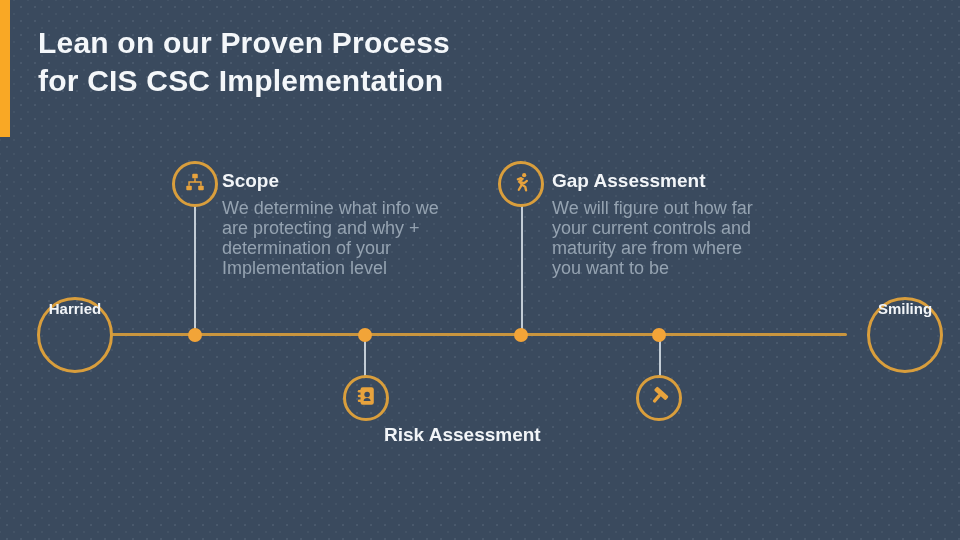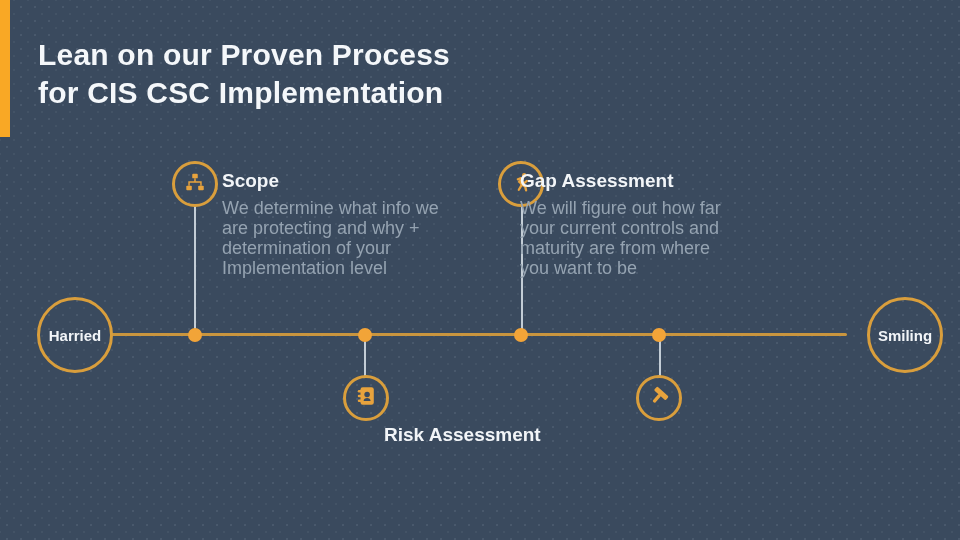--- a/index.html
+++ b/index.html
@@ -24,36 +24,35 @@
   }
   .slide-title {
     position: absolute;
     left: 38px; top: 24px;
     font-size: 30px;
     line-height: 38px;
     font-weight: bold;
     color: #F4F7FA;
     white-space: pre-line;
     letter-spacing: 0.2px;
-    margin-top: 12px;
   }
   .timeline-line {
     position: absolute;
     left: 111px; top: 333px;
     width: 736px; height: 3px;
     background: #C9953E;
     border-radius: 2px;
   }
   .end-circle {
     position: absolute;
     width: 76px; height: 76px;
     box-sizing: border-box;
     border: 3px solid #D99E3C;
     border-radius: 50%;
-    display: flex; align-items: center; justify-content: center;
+    display: flex; justify-content: center;
     color: #F2F5F8;
     font-weight: bold;
     font-size: 15px;
   }
   .end-circle.left  { left: 37px;  top: 297px; }
   .end-circle.right { left: 867px; top: 297px; }
   .connector {
     position: absolute;
     width: 2px;
     background: #C3CDD6;
@@ -79,21 +78,21 @@
     border: 3px solid #D99E3C;
     border-radius: 50%;
     display: flex; align-items: center; justify-content: center;
   }
   .icon-circle.i-scope { left: 172px; top: 161px; }
   .icon-circle.i-gap   { left: 498px; top: 161px; }
   .icon-circle.i-risk  { left: 343px; top: 375px; }
   .icon-circle.i-impl  { left: 636px; top: 375px; }
   .milestone-text { position: absolute; }
   .milestone-text.t-scope { left: 222px; top: 170px; }
-  .milestone-text.t-gap   { left: 520px; top: 170px; }
+  .milestone-text.t-gap   { left: 552px; top: 170px; }
   .milestone-text.t-risk  { left: 384px; top: 386px; margin-top: 38px; }
   .milestone-text.t-impl  { left: 686px; top: 386px; }
   .m-title {
     font-size: 19px;
     line-height: 22px;
     font-weight: bold;
     color: #F2F5F8;
     white-space: pre-line;
   }
   .m-desc {

